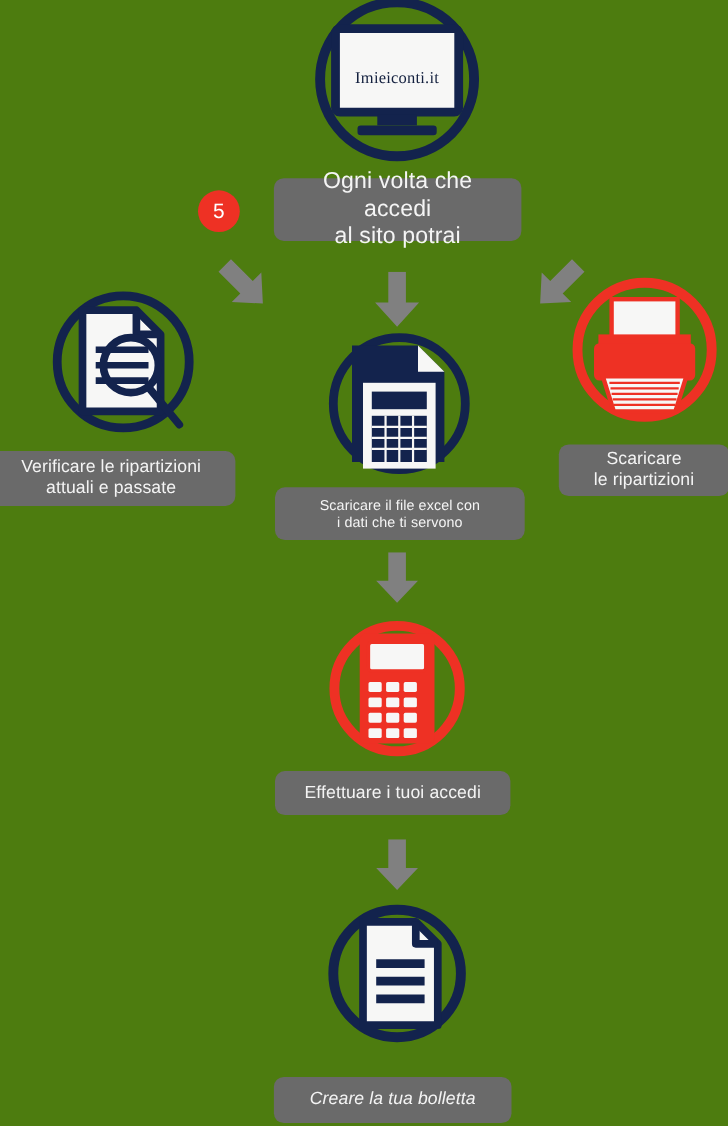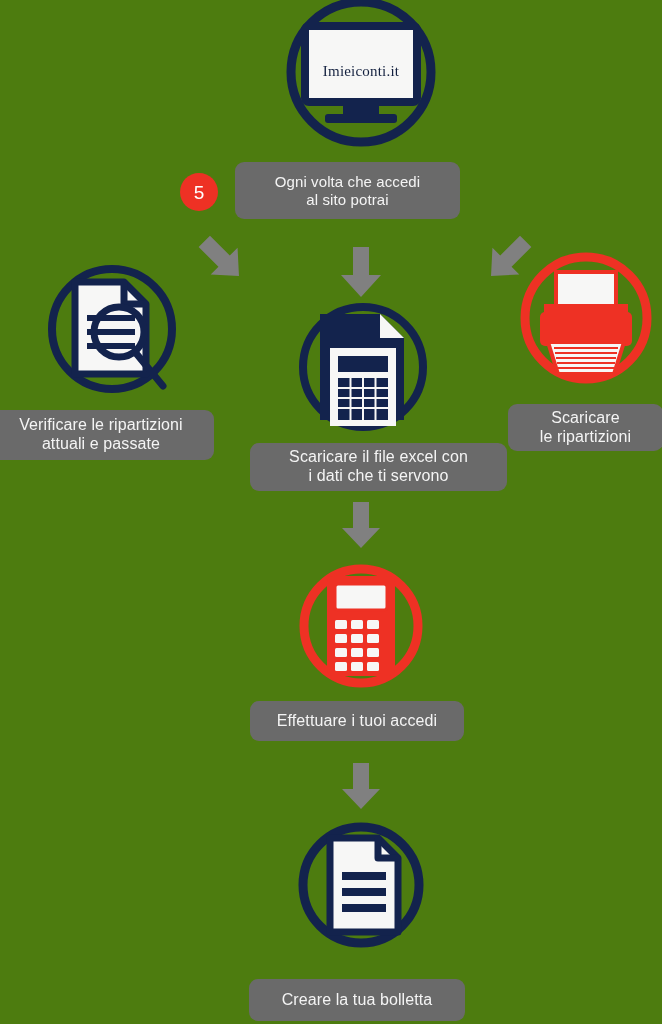--- a/index.html
+++ b/index.html
@@ -87,21 +87,21 @@
       <circle cx="80" cy="80" r="70" fill="none" stroke="#13234d" stroke-width="9"></circle>
       <rect x="24" y="34" width="112" height="76" rx="4" ry="4" fill="#f7f7f6" stroke="#13234d" stroke-width="8"></rect>
       <rect x="62" y="112" width="36" height="10" fill="#13234d"></rect>
       <rect x="44" y="122" width="72" height="9" rx="3" fill="#13234d"></rect>
     </svg>
   </div>
   <div class="screen-text" style="left:281px; top:63px; width:160px;">Imieiconti.it</div>
 
   <div class="step-badge" style="left:180px; top:173px; width:38px; height:38px;">5</div>
 
-  <div class="label-pill" style="left:235px; top:162px; width:225px; height:57px; font-size:15px;">Ogni volta che accedi
+  <div class="label-pill" style="left:249px; top:162px; width:225px; height:57px; font-size:21px;">Ogni volta che accedi
 al sito potrai</div>
 
   <div class="arrow" style="left:194px; top:232px; width:56px; height:54px;">
     <svg viewBox="0 0 56 54" xmlns="http://www.w3.org/2000/svg">
       <g transform="rotate(-45 28 27)">
         <path d="M20 2 H36 V30 H47 L28 51 L9 30 H20 Z" fill="#808080"></path>
       </g>
     </svg>
   </div>
 
@@ -149,21 +149,21 @@
       <g stroke="#f7f7f6" stroke-width="2">
         <line x1="42" y1="88" x2="92" y2="88"></line>
         <line x1="42" y1="98" x2="92" y2="98"></line>
         <line x1="42" y1="108" x2="92" y2="108"></line>
         <line x1="54.5" y1="78" x2="54.5" y2="120"></line>
         <line x1="67" y1="78" x2="67" y2="120"></line>
         <line x1="79.5" y1="78" x2="79.5" y2="120"></line>
       </g>
     </svg>
   </div>
-  <div class="label-pill" style="left:250px; top:443px; width:257px; height:48px; font-size:16px;">Scaricare il file excel con
+  <div class="label-pill" style="left:250px; top:443px; width:227px; height:48px; font-size:13px;">Scaricare il file excel con
 i dati che ti servono</div>
 
   <div class="icon-circle" style="left:518px; top:250px; width:136px; height:136px;">
     <svg viewBox="0 0 136 136" xmlns="http://www.w3.org/2000/svg">
       <circle cx="68" cy="68" r="61" fill="none" stroke="#ee3124" stroke-width="9"></circle>
       <rect x="38" y="22" width="60" height="40" fill="#f7f7f6" stroke="#ee3124" stroke-width="4"></rect>
       <rect x="26" y="54" width="84" height="10" fill="#ee3124"></rect>
       <rect x="22" y="62" width="92" height="34" rx="5" fill="#ee3124"></rect>
       <path d="M30 92 L106 92 L96 124 L40 124 Z" fill="#f7f7f6" stroke="#ee3124" stroke-width="4"></path>
       <g stroke="#ee3124" stroke-width="2">
@@ -218,15 +218,15 @@
       <circle cx="65" cy="65" r="58" fill="none" stroke="#13234d" stroke-width="9"></circle>
       <path d="M34 18 H82 L102 38 V112 H34 Z" fill="#f7f7f6" stroke="#13234d" stroke-width="7" stroke-linejoin="round"></path>
       <path d="M82 18 V38 H102" fill="none" stroke="#13234d" stroke-width="7" stroke-linejoin="round"></path>
       <g stroke="#13234d" stroke-width="8" stroke-linecap="butt">
         <line x1="46" y1="56" x2="90" y2="56"></line>
         <line x1="46" y1="72" x2="90" y2="72"></line>
         <line x1="46" y1="88" x2="90" y2="88"></line>
       </g>
     </svg>
   </div>
-  <div class="label-pill" style="left:249px; top:979px; width:216px; height:42px; font-size:16px;">Creare la tua bolletta</div>
+  <div class="label-pill" style="left:249px; top:979px; width:216px; height:42px; font-size:16px;font-style:italic;">Creare la tua bolletta</div>
 
 </div>
 
 </body></html>

